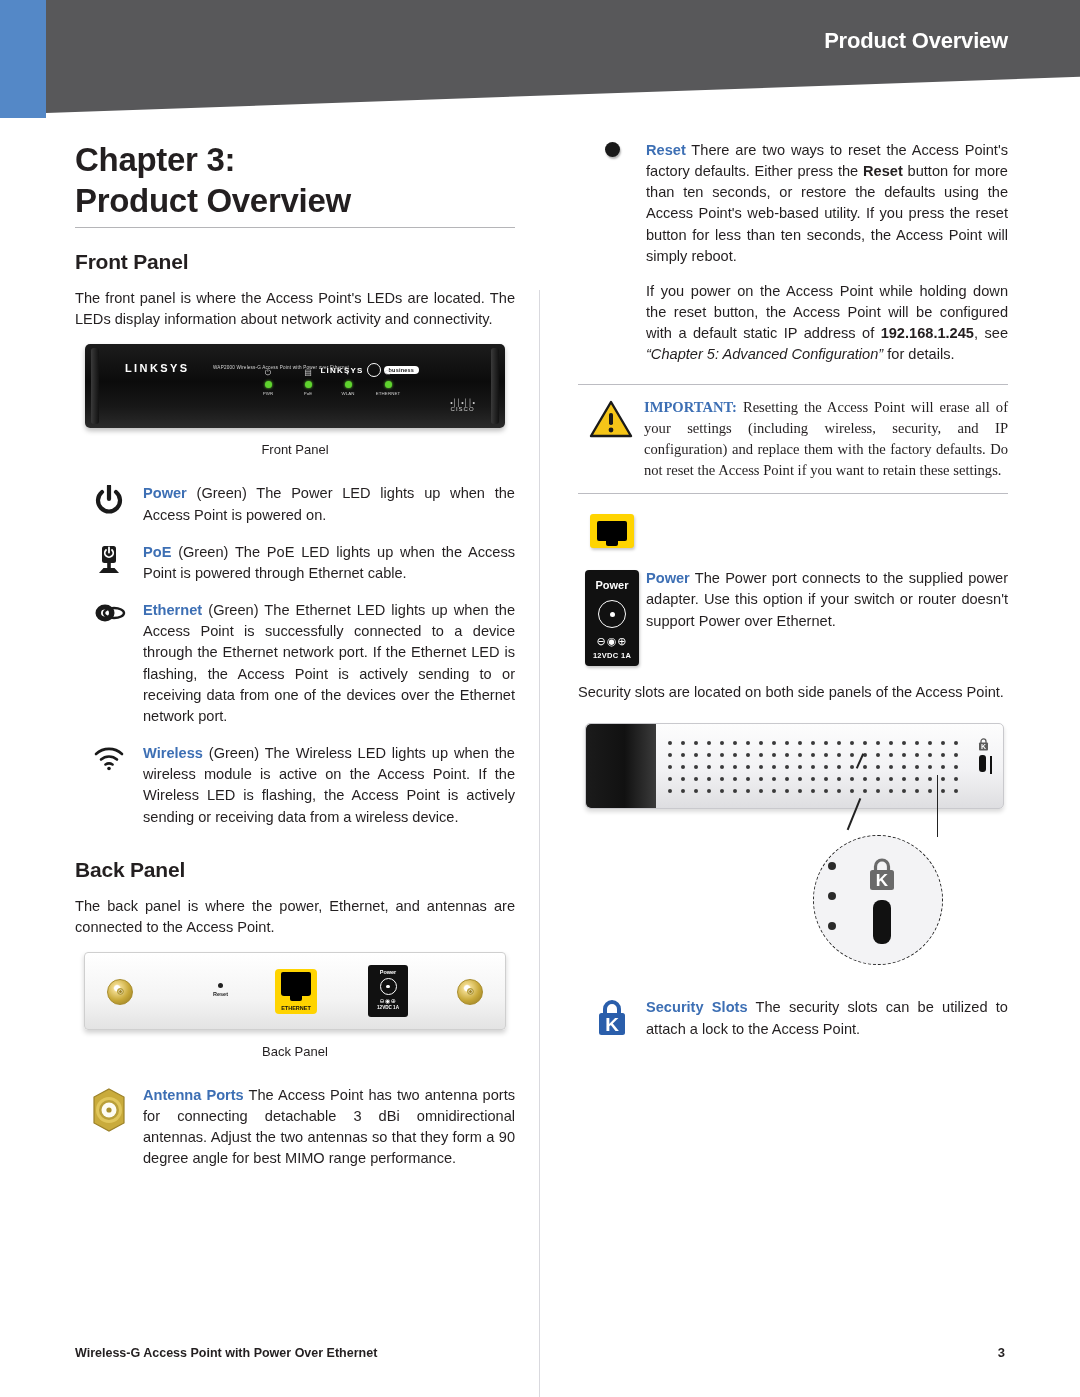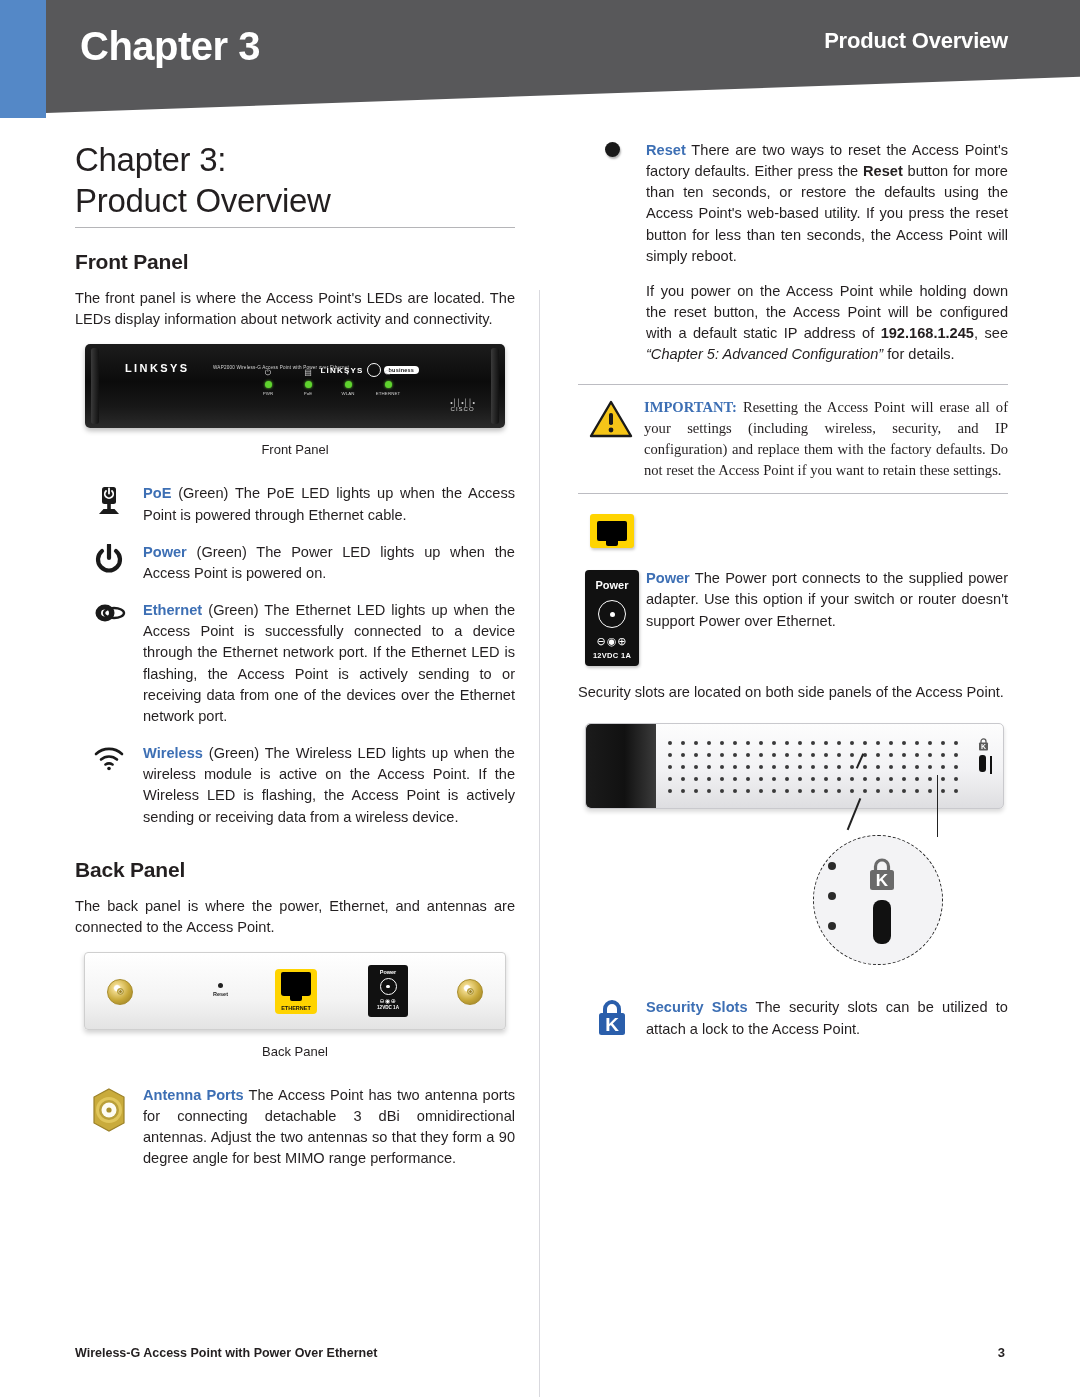--- a/index.html
+++ b/index.html
@@ -81,21 +81,21 @@
   }
   .col-right {
     position: absolute;
     left: 578px;
     top: 0;
     width: 430px;
   }
 
   h1.doc-title {
     font-size: 33px;
-    font-weight: normal;
+    font-weight: bold;
     line-height: 1.23;
     margin: 0 0 6px 0;
     letter-spacing: -0.3px;
   }
   .title-rule {
     height: 1px;
     background: #b5b5b8;
     margin: 6px 0 22px 0;
   }
   h2.sec-head {
@@ -393,21 +393,20 @@
   }
   .footer-left { font-size: 12.5px; font-weight: bold; color: #231f20; }
   .footer-right { font-size: 13px; font-weight: bold; color: #231f20; }
 </style>
 </head>
 <body>
 
 <div class="banner-wrap">
   <div class="banner-blue"></div>
   <div class="banner-gray"></div>
-  <div class="banner-chapter">Chapter 3</div>
   <div class="banner-right">Product Overview</div>
 </div>
 
 <div class="page">
 
   <div class="col-divider"></div>
 
   <div class="col-left">
 
     <h1 class="doc-title">
@@ -451,39 +450,39 @@
       </div>
       <div class="fd-cisco">
         <span class="bars">•││•││•</span>
         <span>CISCO</span>
       </div>
     </div>
     <div class="fig-cap">Front Panel</div>
 
     <div class="item">
       <div class="item-icon">
+        <svg width="30" height="32" viewBox="0 0 30 32" aria-hidden="true">
+          <path d="M8 7 A11 11 0 1 0 22 7" fill="none" stroke="#1a1a1a" stroke-width="4.2" stroke-linecap="round"></path>
+          <line x1="15" y1="1" x2="15" y2="14" stroke="#1a1a1a" stroke-width="4.2" stroke-linecap="round"></line>
+        </svg>
+      </div>
+      <div class="item-text"><span class="term">Power</span><span>  (Green) The Power LED lights up when the Access Point is powered on.</span></div>
+    </div>
+
+    <div class="item">
+      <div class="item-icon">
         <svg width="28" height="32" viewBox="0 0 28 32" aria-hidden="true">
           <rect x="7" y="2" width="14" height="17" rx="2.5" fill="#1a1a1a"></rect>
           <path d="M11 6 A4.2 4.2 0 1 0 17 6" fill="none" stroke="#fff" stroke-width="1.8" stroke-linecap="round"></path>
           <line x1="14" y1="3.5" x2="14" y2="8.5" stroke="#fff" stroke-width="1.8" stroke-linecap="round"></line>
           <rect x="12.2" y="19" width="3.6" height="5" fill="#1a1a1a"></rect>
           <path d="M4 29 L24 29 L19.5 24 L8.5 24 Z" fill="#1a1a1a"></path>
         </svg>
       </div>
       <div class="item-text"><span class="term">PoE</span><span>  (Green) The PoE LED lights up when the Access Point is powered through Ethernet cable.</span></div>
-    </div>
-
-    <div class="item">
-      <div class="item-icon">
-        <svg width="30" height="32" viewBox="0 0 30 32" aria-hidden="true">
-          <path d="M8 7 A11 11 0 1 0 22 7" fill="none" stroke="#1a1a1a" stroke-width="4.2" stroke-linecap="round"></path>
-          <line x1="15" y1="1" x2="15" y2="14" stroke="#1a1a1a" stroke-width="4.2" stroke-linecap="round"></line>
-        </svg>
-      </div>
-      <div class="item-text"><span class="term">Power</span><span>  (Green) The Power LED lights up when the Access Point is powered on.</span></div>
     </div>
 
     <div class="item">
       <div class="item-icon">
         <svg width="34" height="22" viewBox="0 0 34 22" aria-hidden="true">
           <ellipse cx="13" cy="11" rx="9.5" ry="8.5" fill="#1a1a1a"></ellipse>
           <ellipse cx="13" cy="11" rx="4" ry="3.4" fill="#ffffff"></ellipse>
           <ellipse cx="22" cy="11" rx="10" ry="5" fill="none" stroke="#1a1a1a" stroke-width="2.4"></ellipse>
         </svg>
       </div>

